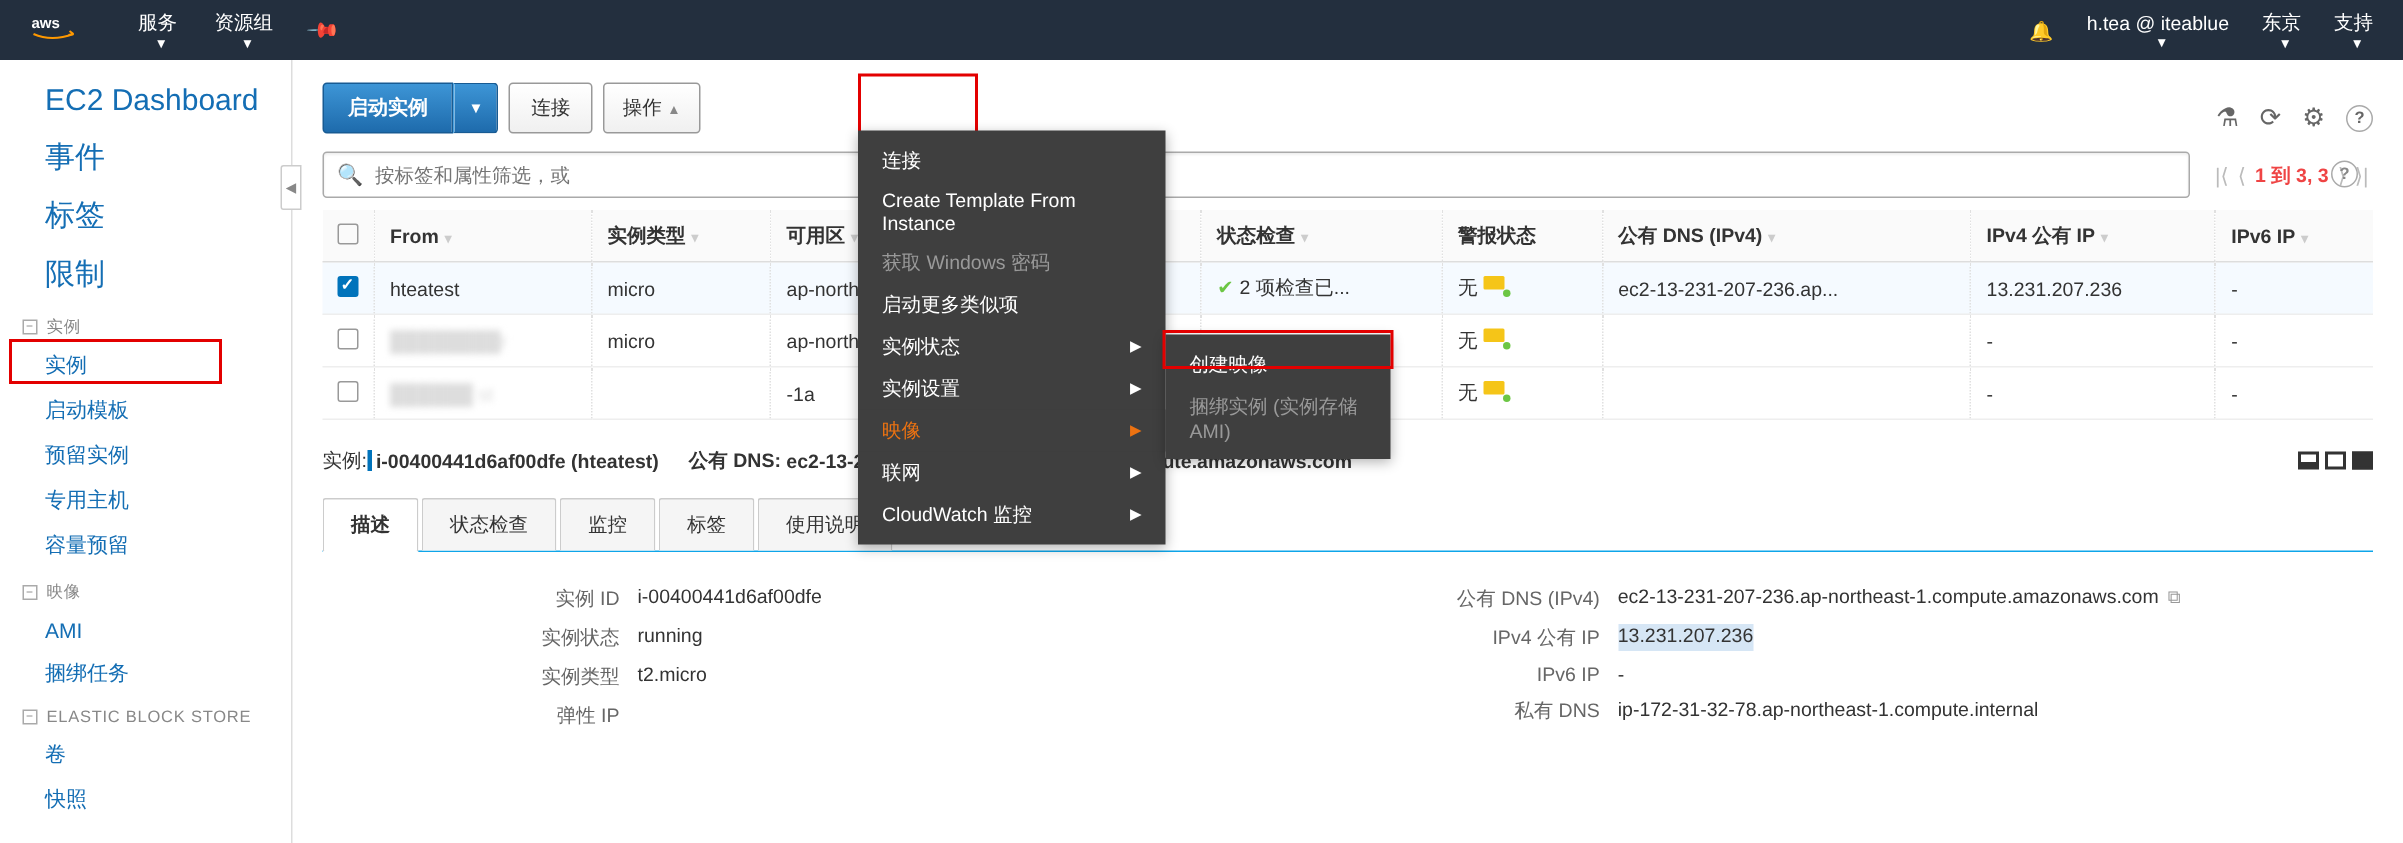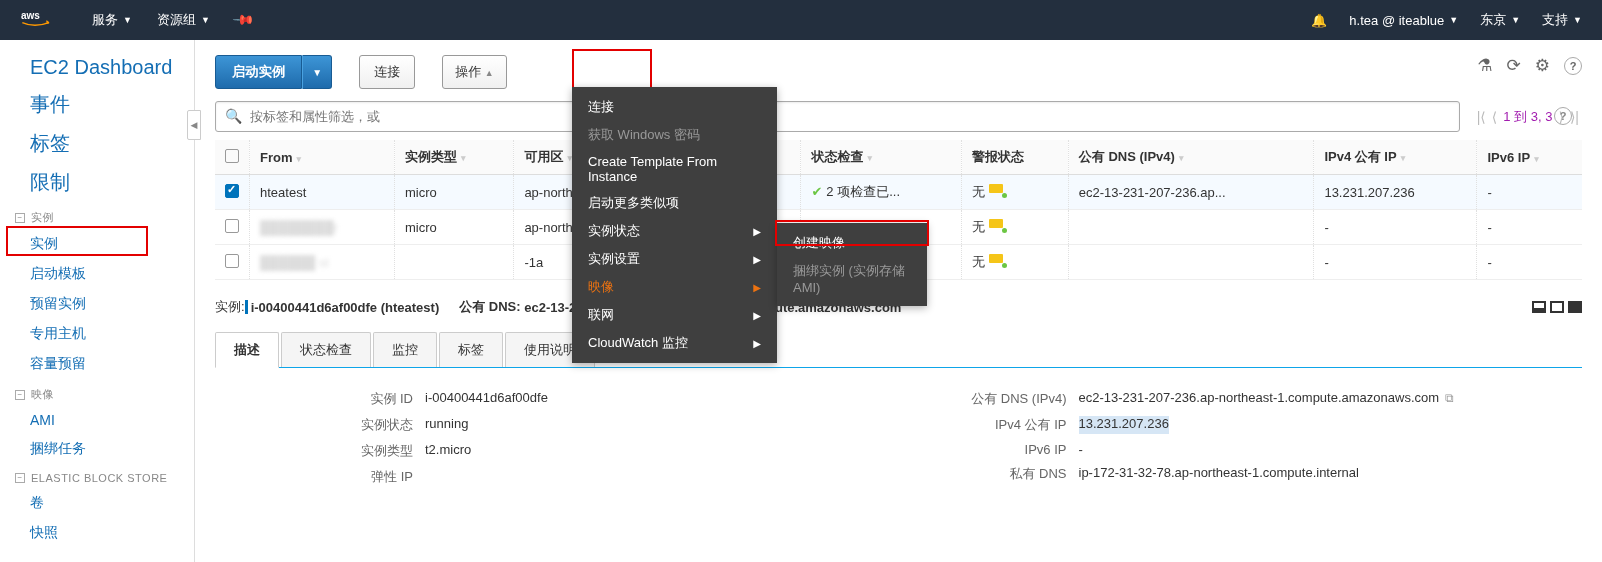--- a/index.html
+++ b/index.html
@@ -2,41 +2,41 @@
 <html><head>
 <meta charset="utf-8">
 <style>
 * { box-sizing: border-box; margin: 0; padding: 0; }
 body { font-family: "Helvetica Neue", Arial, sans-serif; font-size: 13px; color: #333; background: #fff; }
 
 
 .topnav { background: #232f3e; height: 40px; display: flex; align-items: center; padding: 0 20px; color: #fff; }
 .aws-logo { width: 42px; height: 24px; display: flex; align-items: center; justify-content: flex-end; margin-right: 30px; }
 .aws-logo svg { width: 42px; height: 24px; }
-.topnav-item { margin-right: 25px; display: flex; align-items: center; cursor: pointer; font-size: 13px; }
+.topnav-item { margin-right: 25px; display: flex; align-items: center; cursor: pointer; font-size: 13px; flex-direction: column; }
 .topnav-item .caret { margin-left: 5px; font-size: 9px; }
 .topnav-right { margin-left: auto; display: flex; align-items: center; }
 .topnav-right .topnav-item { margin-right: 0; margin-left: 22px; }
 .pin-icon { transform: rotate(45deg); display:inline-block; font-size: 14px; }
 
 
 .main { display: flex; }
 .sidebar { width: 195px; border-right: 1px solid #ddd; padding: 10px 0 20px; }
 .sidebar-item { padding: 6px 15px 6px 30px; color: #146eb4; cursor: pointer; font-size: 14px; }
 .sidebar-item.top { font-size: 20px; }
 .sidebar-header { padding: 8px 15px 4px 15px; color: #888; font-size: 11px; letter-spacing: 0.5px; display: flex; align-items: center; }
 .sidebar-header .collapse-icon { width: 10px; height: 10px; border: 1px solid #aaa; display: inline-flex; align-items: center; justify-content: center; font-size: 8px; line-height: 1; margin-right: 6px; color: #888; }
 .sidebar-item.highlighted { position: relative; }
 .red-box { position: absolute; border: 2px solid #e30000; }
 .sidebar-red-box { left: 6px; top: -3px; width: 142px; height: 30px; }
 .collapse-handle { position: absolute; left: 187px; top: 110px; width: 14px; height: 30px; background: #fff; border: 1px solid #ccc; border-radius: 2px 0 0 2px; display: flex; align-items: center; justify-content: center; font-size: 9px; color: #888; cursor: pointer; }
 
 
 .content { flex: 1; position: relative; padding: 15px 20px; }
-.toolbar { display: flex; align-items: flex-start; margin-bottom: 12px; position: relative; gap: 20px; }
+.toolbar { display: flex; align-items: flex-end; margin-bottom: 12px; position: relative; }
 .btn { padding: 7px 14px; border: 1px solid #999; background: linear-gradient(#fff,#f0f0f0); border-radius: 3px; cursor: pointer; font-size: 13px; margin-right: 7px; color: #333; }
 .btn-primary { background: linear-gradient(#3d95d6, #1e6bac); border: 1px solid #185b93; color: #fff; padding: 7px 16px; font-weight: bold; }
 .btn-primary-group { display: flex; margin-right: 7px; }
 .btn-primary-caret { background: linear-gradient(#3d95d6, #1e6bac); border: 1px solid #185b93; border-left: 1px solid #4aa2e0; color: #fff; padding: 7px 9px; border-radius: 0 3px 3px 0; cursor: pointer; font-size: 10px; }
 .btn-primary { border-radius: 3px 0 0 3px; }
 .btn-actions { padding: 7px 12px; }
 .actions-red-box { left: 357px; top: -6px; width: 80px; height: 42px; }
 .toolbar-right { margin-left: auto; display: flex; align-items: center; gap: 14px; }
 .toolbar-icon { color: #666; cursor: pointer; font-size: 17px; }
 
@@ -185,22 +185,22 @@
 
       <div class="toolbar-right">
         <span class="toolbar-icon">⚗</span>
         <span class="toolbar-icon">⟳</span>
         <span class="toolbar-icon">⚙</span>
         <span class="toolbar-icon" style="border:1px solid #aaa;border-radius:50%;width:18px;height:18px;display:inline-flex;align-items:center;justify-content:center;font-size:11px;font-weight:bold;">?</span>
       </div>
 
       <div class="dropdown">
         <div class="dropdown-item">连接</div>
+        <div class="dropdown-item">Create Template From Instance</div>
         <div class="dropdown-item disabled">获取 Windows 密码</div>
-        <div class="dropdown-item">Create Template From Instance</div>
         <div class="dropdown-item">启动更多类似项</div>
         <div class="dropdown-item">
             <span>实例状态</span>
             <span class="submenu-arrow">▶</span>
           </div>
         <div class="dropdown-item">
             <span>实例设置</span>
             <span class="submenu-arrow">▶</span>
           </div>
         <div class="dropdown-item selected">
@@ -223,21 +223,21 @@
       <div class="red-box submenu-red-box" style="top:165px;"></div>
     </div>
 
     <div class="filter-row">
       <span class="search-icon">🔍</span>
       <input class="filter-input" placeholder="按标签和属性筛选，或" style="">
       <span class="help-icon">?</span>
       <div class="pagination">
         <span class="nav">|⟨</span>
         <span class="nav">⟨</span>
-        <span style="color:#a21caf;font-weight:normal">1 到 3,  3</span>
+        <span style="color:#ef4444;font-weight:bold">1 到 3,  3</span>
         <span class="nav">⟩</span>
         <span class="nav">⟩|</span>
       </div>
     </div>
 
     <div class="table-wrap">
       <table>
         <thead>
           <tr>
             <th style="width:30px"><span class="chk"></span></th>

